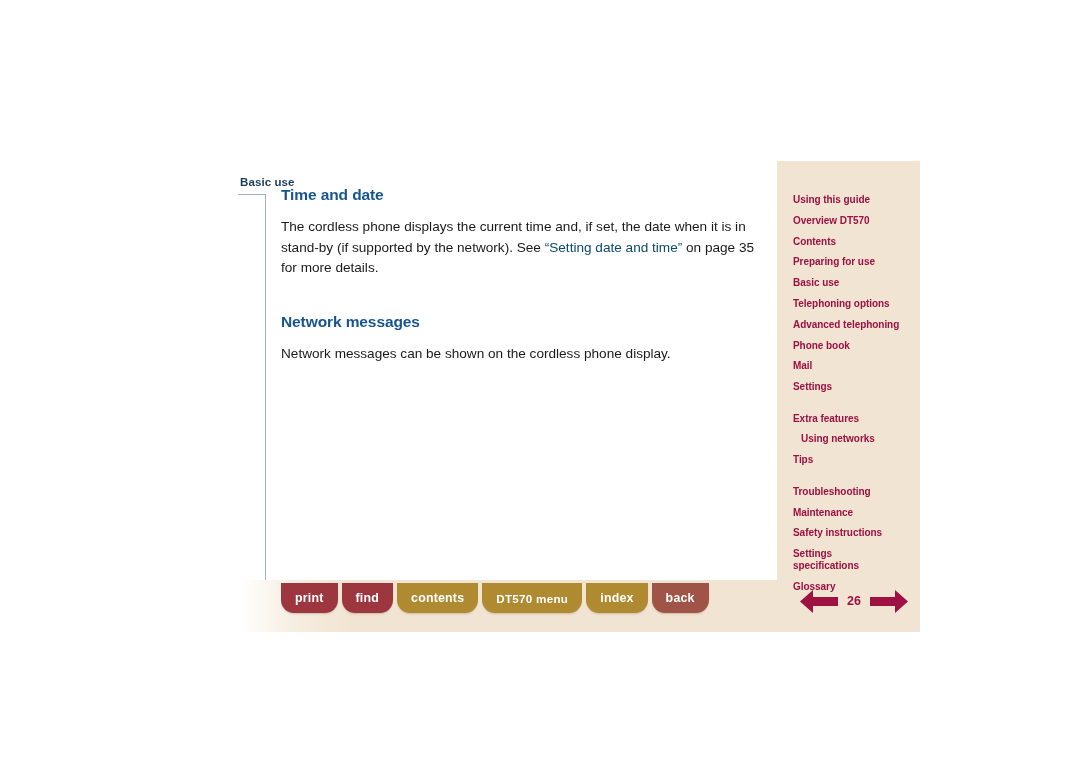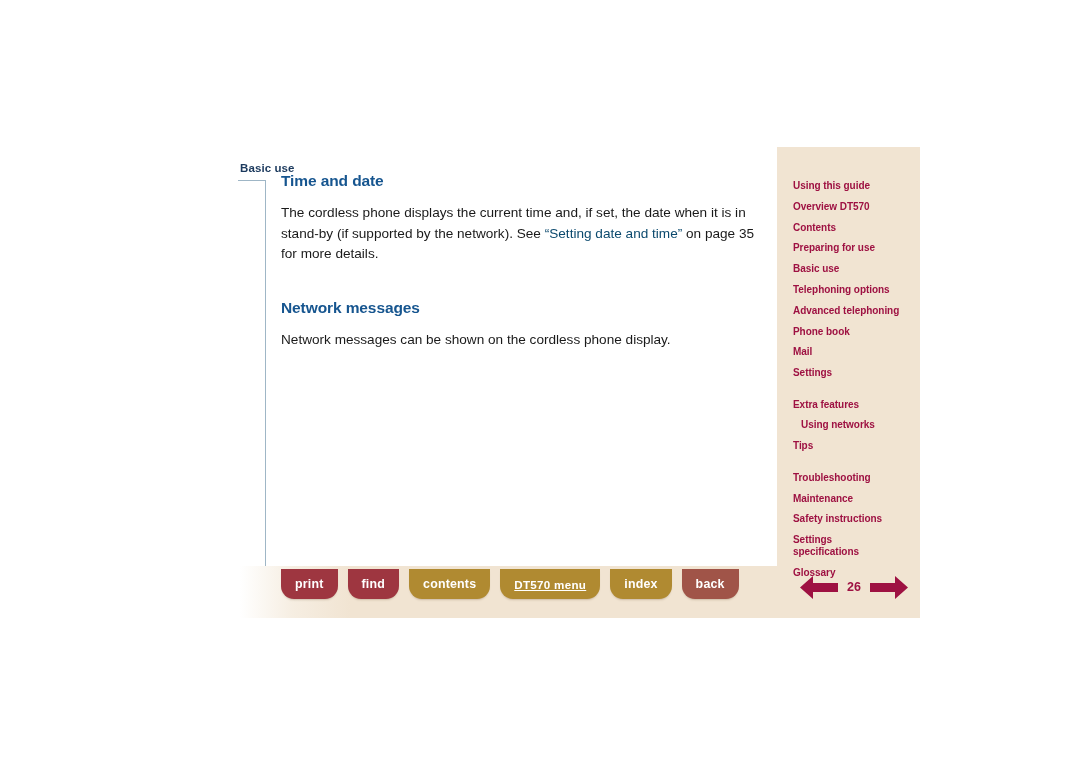--- a/index.html
+++ b/index.html
@@ -12,21 +12,21 @@
     height: 763px;
     position: relative;
     font-family: "Liberation Sans", sans-serif;
     overflow: hidden;
   }
 
   
   #page {
     position: absolute;
     left: 240px;
-    top: 130px;
+    top: 144px;
     width: 700px;
     height: 500px;
   }
 
   
   .content-sheet {
     position: absolute;
     left: 0px;
     top: 0px;
     width: 537px;
@@ -132,41 +132,41 @@
     background: linear-gradient(to right, #ffffff 0px, #f6eee2 52px, #f1e4d2 110px, #f1e4d2 100%);
   }
 
   .toolbar {
     position: absolute;
     left: 41px;
     top: 439px;
     height: 32px;
     display: flex;
     align-items: flex-start;
-    gap: 10px;
+    gap: 4px;
   }
   .tool-btn {
     height: 30px;
     border: none;
     border-radius: 0 0 13px 13px;
     color: #ffffff;
     font-family: "Liberation Sans", sans-serif;
     font-size: 12.4px;
     font-weight: bold;
     letter-spacing: 0.2px;
     padding: 0 14px;
     line-height: 27px;
     text-align: center;
     cursor: pointer;
     box-shadow: 0 2px 2px -1px rgba(120,90,60,0.30);
   }
   .tool-btn.red    { background: #9e3640; }
   .tool-btn.gold   { background: #b08a31; }
   .tool-btn.brick  { background: #a05448; }
-  .tool-btn.mono   { font-family: "Liberation Sans Narrow", "Liberation Sans", sans-serif; font-size: 11.6px; letter-spacing: 0.3px; text-decoration: underline; }
+  .tool-btn.mono   { font-family: "Liberation Sans Narrow", "Liberation Sans", sans-serif; font-size: 11.6px; letter-spacing: 0.3px; }
 
   
   .pager {
     position: absolute;
     left: 560px;
     top: 440px;
     width: 108px;
     height: 34px;
     display: flex;
     align-items: center;

